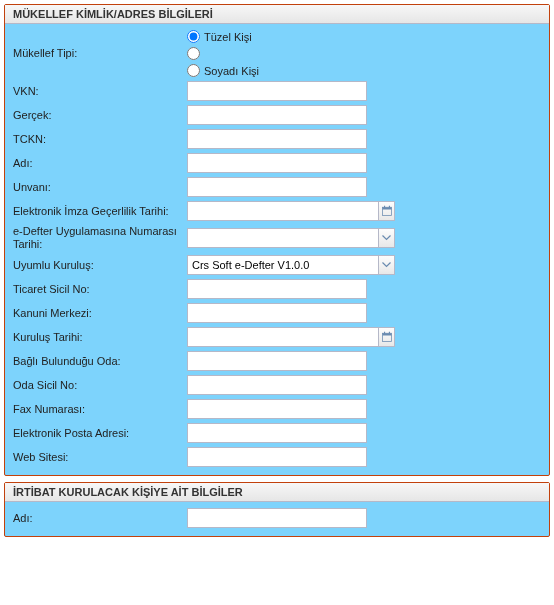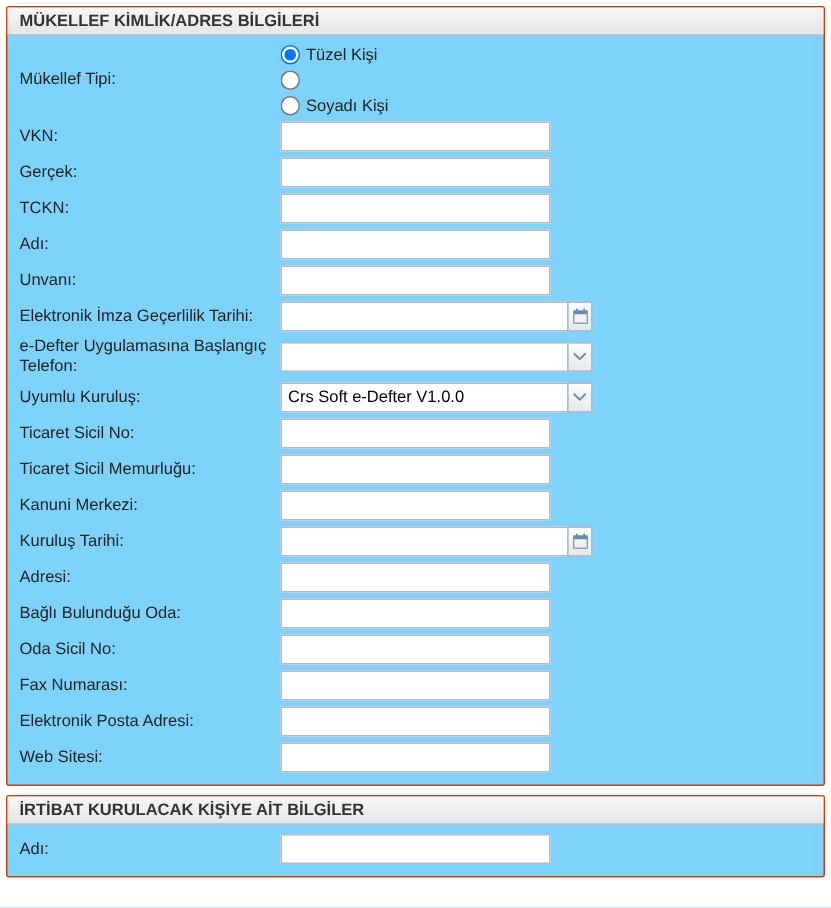--- a/index.html
+++ b/index.html
@@ -149,21 +149,21 @@
                 <rect x="2" y="3" width="12" height="3" fill="#6a8bb0"></rect>
                 <rect x="4" y="1" width="1.5" height="3" fill="#6a8bb0"></rect>
                 <rect x="10.5" y="1" width="1.5" height="3" fill="#6a8bb0"></rect>
               </svg>
           </div>
         </div>
       </div>
     </div>
 
     <div class="row">
-        <div class="label">e-Defter Uygulamasına Başlangıç Telefon:</div>
+        <div class="label">e-Defter Uygulamasına Numarası Tarihi:</div>
       <div class="field">
         <div class="combo">
           <input type="text" value="" style="">
           <div class="trigger">
             <svg width="9" height="6" viewBox="0 0 9 6">
                 <path d="M0.5 0.5 L4.5 4.5 L8.5 0.5" fill="none" stroke="#6a8bb0" stroke-width="1.2"></path>
               </svg>
           </div>
         </div>
       </div>
@@ -178,24 +178,20 @@
             <svg width="9" height="6" viewBox="0 0 9 6">
                 <path d="M0.5 0.5 L4.5 4.5 L8.5 0.5" fill="none" stroke="#6a8bb0" stroke-width="1.2"></path>
               </svg>
           </div>
         </div>
       </div>
     </div>
 
     <div class="row">
         <div class="label">Ticaret Sicil No:</div>
-        <div class="field"><input type="text" class="txt" value="" style=""></div>
-      </div>
-    <div class="row">
-        <div class="label">Ticaret Sicil Memurluğu:</div>
         <div class="field"><input type="text" class="txt" value="" style=""></div>
       </div>
     <div class="row">
         <div class="label">Kanuni Merkezi:</div>
         <div class="field"><input type="text" class="txt" value="" style=""></div>
       </div>
 
     <div class="row">
         <div class="label">Kuruluş Tarihi:</div>
       <div class="field">
@@ -207,24 +203,20 @@
                 <rect x="2" y="3" width="12" height="3" fill="#6a8bb0"></rect>
                 <rect x="4" y="1" width="1.5" height="3" fill="#6a8bb0"></rect>
                 <rect x="10.5" y="1" width="1.5" height="3" fill="#6a8bb0"></rect>
               </svg>
           </div>
         </div>
       </div>
     </div>
 
     <div class="row">
-        <div class="label">Adresi:</div>
-        <div class="field"><input type="text" class="txt" value="" style=""></div>
-      </div>
-    <div class="row">
         <div class="label">Bağlı Bulunduğu Oda:</div>
         <div class="field"><input type="text" class="txt" value="" style=""></div>
       </div>
     <div class="row">
         <div class="label">Oda Sicil No:</div>
         <div class="field"><input type="text" class="txt" value="" style=""></div>
       </div>
     <div class="row">
         <div class="label">Fax Numarası:</div>
         <div class="field"><input type="text" class="txt" value="" style=""></div>

